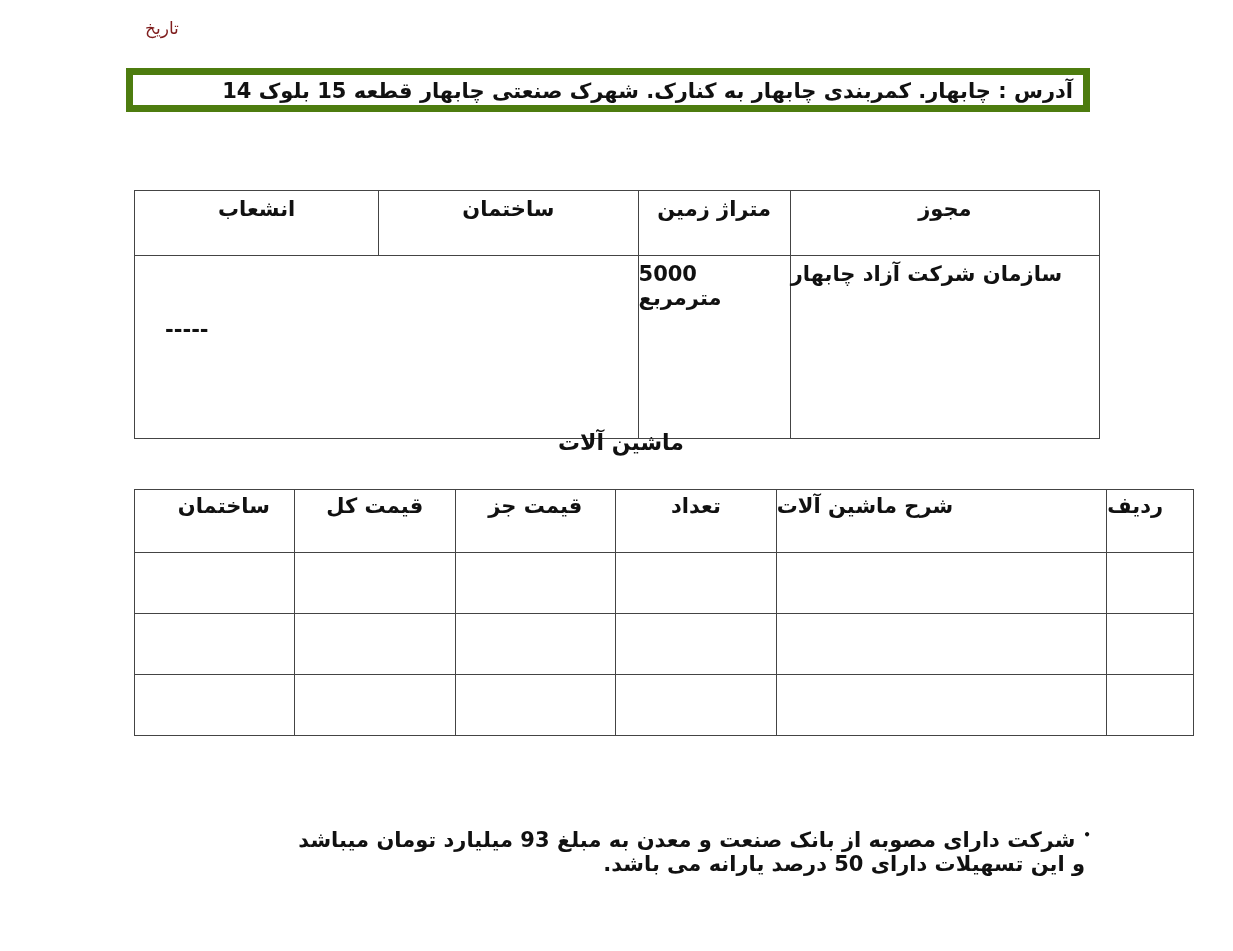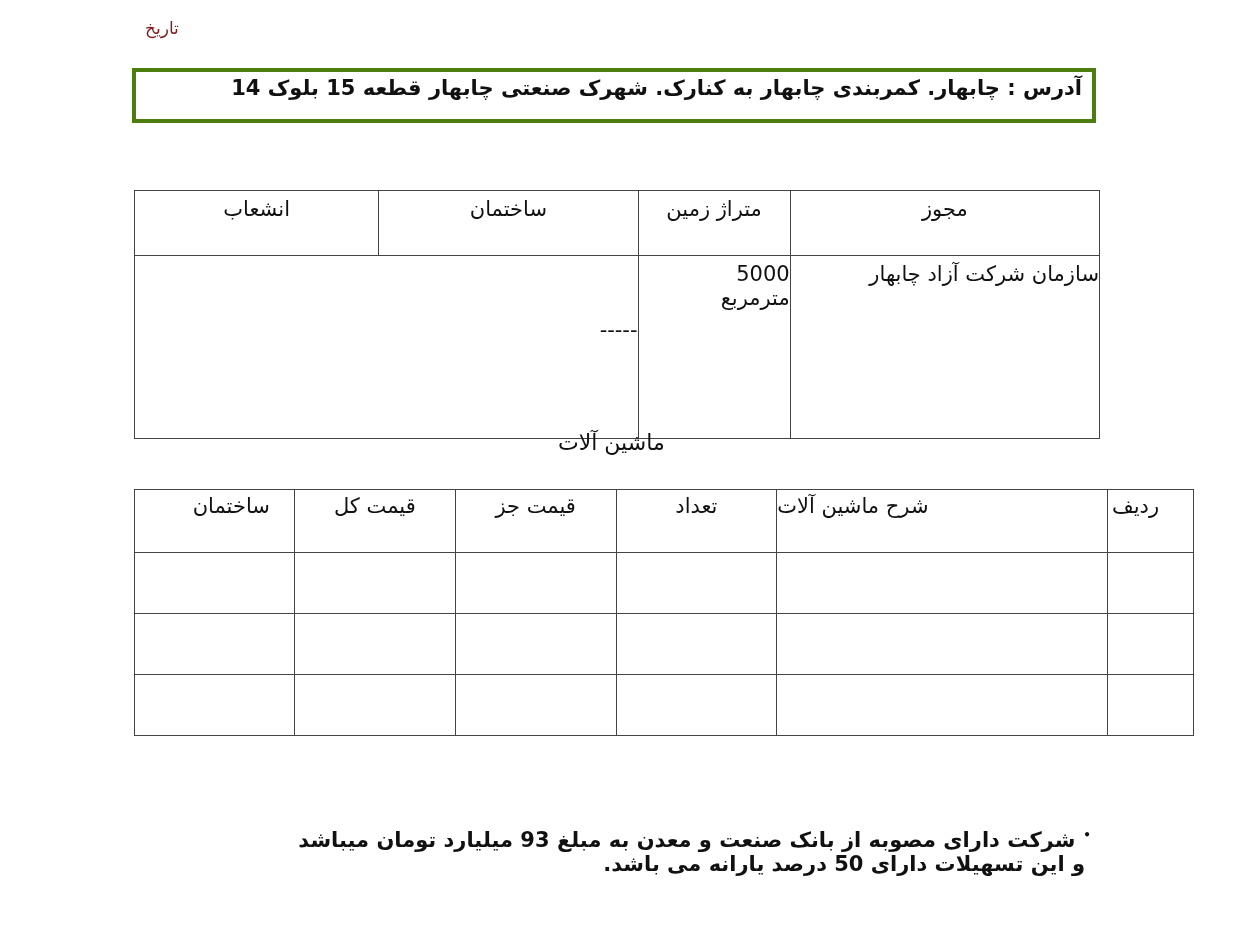--- a/index.html
+++ b/index.html
@@ -1,27 +1,27 @@
 <!DOCTYPE html>
 <html><head>
 <meta charset="utf-8">
 <style>
   html, body { margin:0; padding:0; background:#ffffff; }
   body { width:1233px; height:951px; position:relative; overflow:hidden;
          font-family:"DejaVu Sans", sans-serif; color:#111; }
   .abs { position:absolute; }
   .date-label { left:145px; top:18px; font-size:17px; color:#7f1d1d; font-family:"DejaVu Serif", serif; direction:rtl; }
-  .addr-box { left:132px; top:68px; width:964px; height:55px; border:4px solid #4d7c0f; box-sizing:border-box; }
+  .addr-box { left:126px; top:68px; width:964px; height:44px; border:7px solid #4d7c0f; box-sizing:border-box; }
   .addr-text { position:absolute; right:10px; top:4px; direction:rtl; font-size:21px; font-weight:bold; white-space:nowrap; }
   table { border-collapse:collapse; direction:rtl; }
-  td, th { border:1px solid #444; padding:0; font-weight:normal; }
+  td, th { border:1px solid #444; padding:0; font-weight:bold; }
   .info-table { left:134px; top:190px; width:966px; }
   .info-table th { height:58px; font-size:21px; text-align:center; vertical-align:top; padding-top:6px; }
-  .info-table td { height:120px; font-size:21px; text-align:right; vertical-align:top; padding-top:6px; }
-  .machine-title { left:558px; top:430px; direction:rtl; font-size:22px; font-weight:normal; }
+  .info-table td { height:120px; font-size:21px; text-align:left; vertical-align:top; padding-top:6px; }
+  .machine-title { left:558px; top:430px; direction:rtl; font-size:22px; font-weight:bold; }
   .machine-table { left:134px; top:489px; width:1060px; }
   .machine-table th { height:58px; font-size:21px; vertical-align:top; padding-top:4px; }
   .machine-table td { height:60px; }
   .note { direction:rtl; font-size:21px; font-weight:bold; white-space:nowrap; }
   .note1 { right:142px; top:828px; }
   .note2 { right:148px; top:852px; }
   .bullet { font-size:12px; vertical-align:top; margin-left:8px; }
 </style>
 </head>
 <body>

